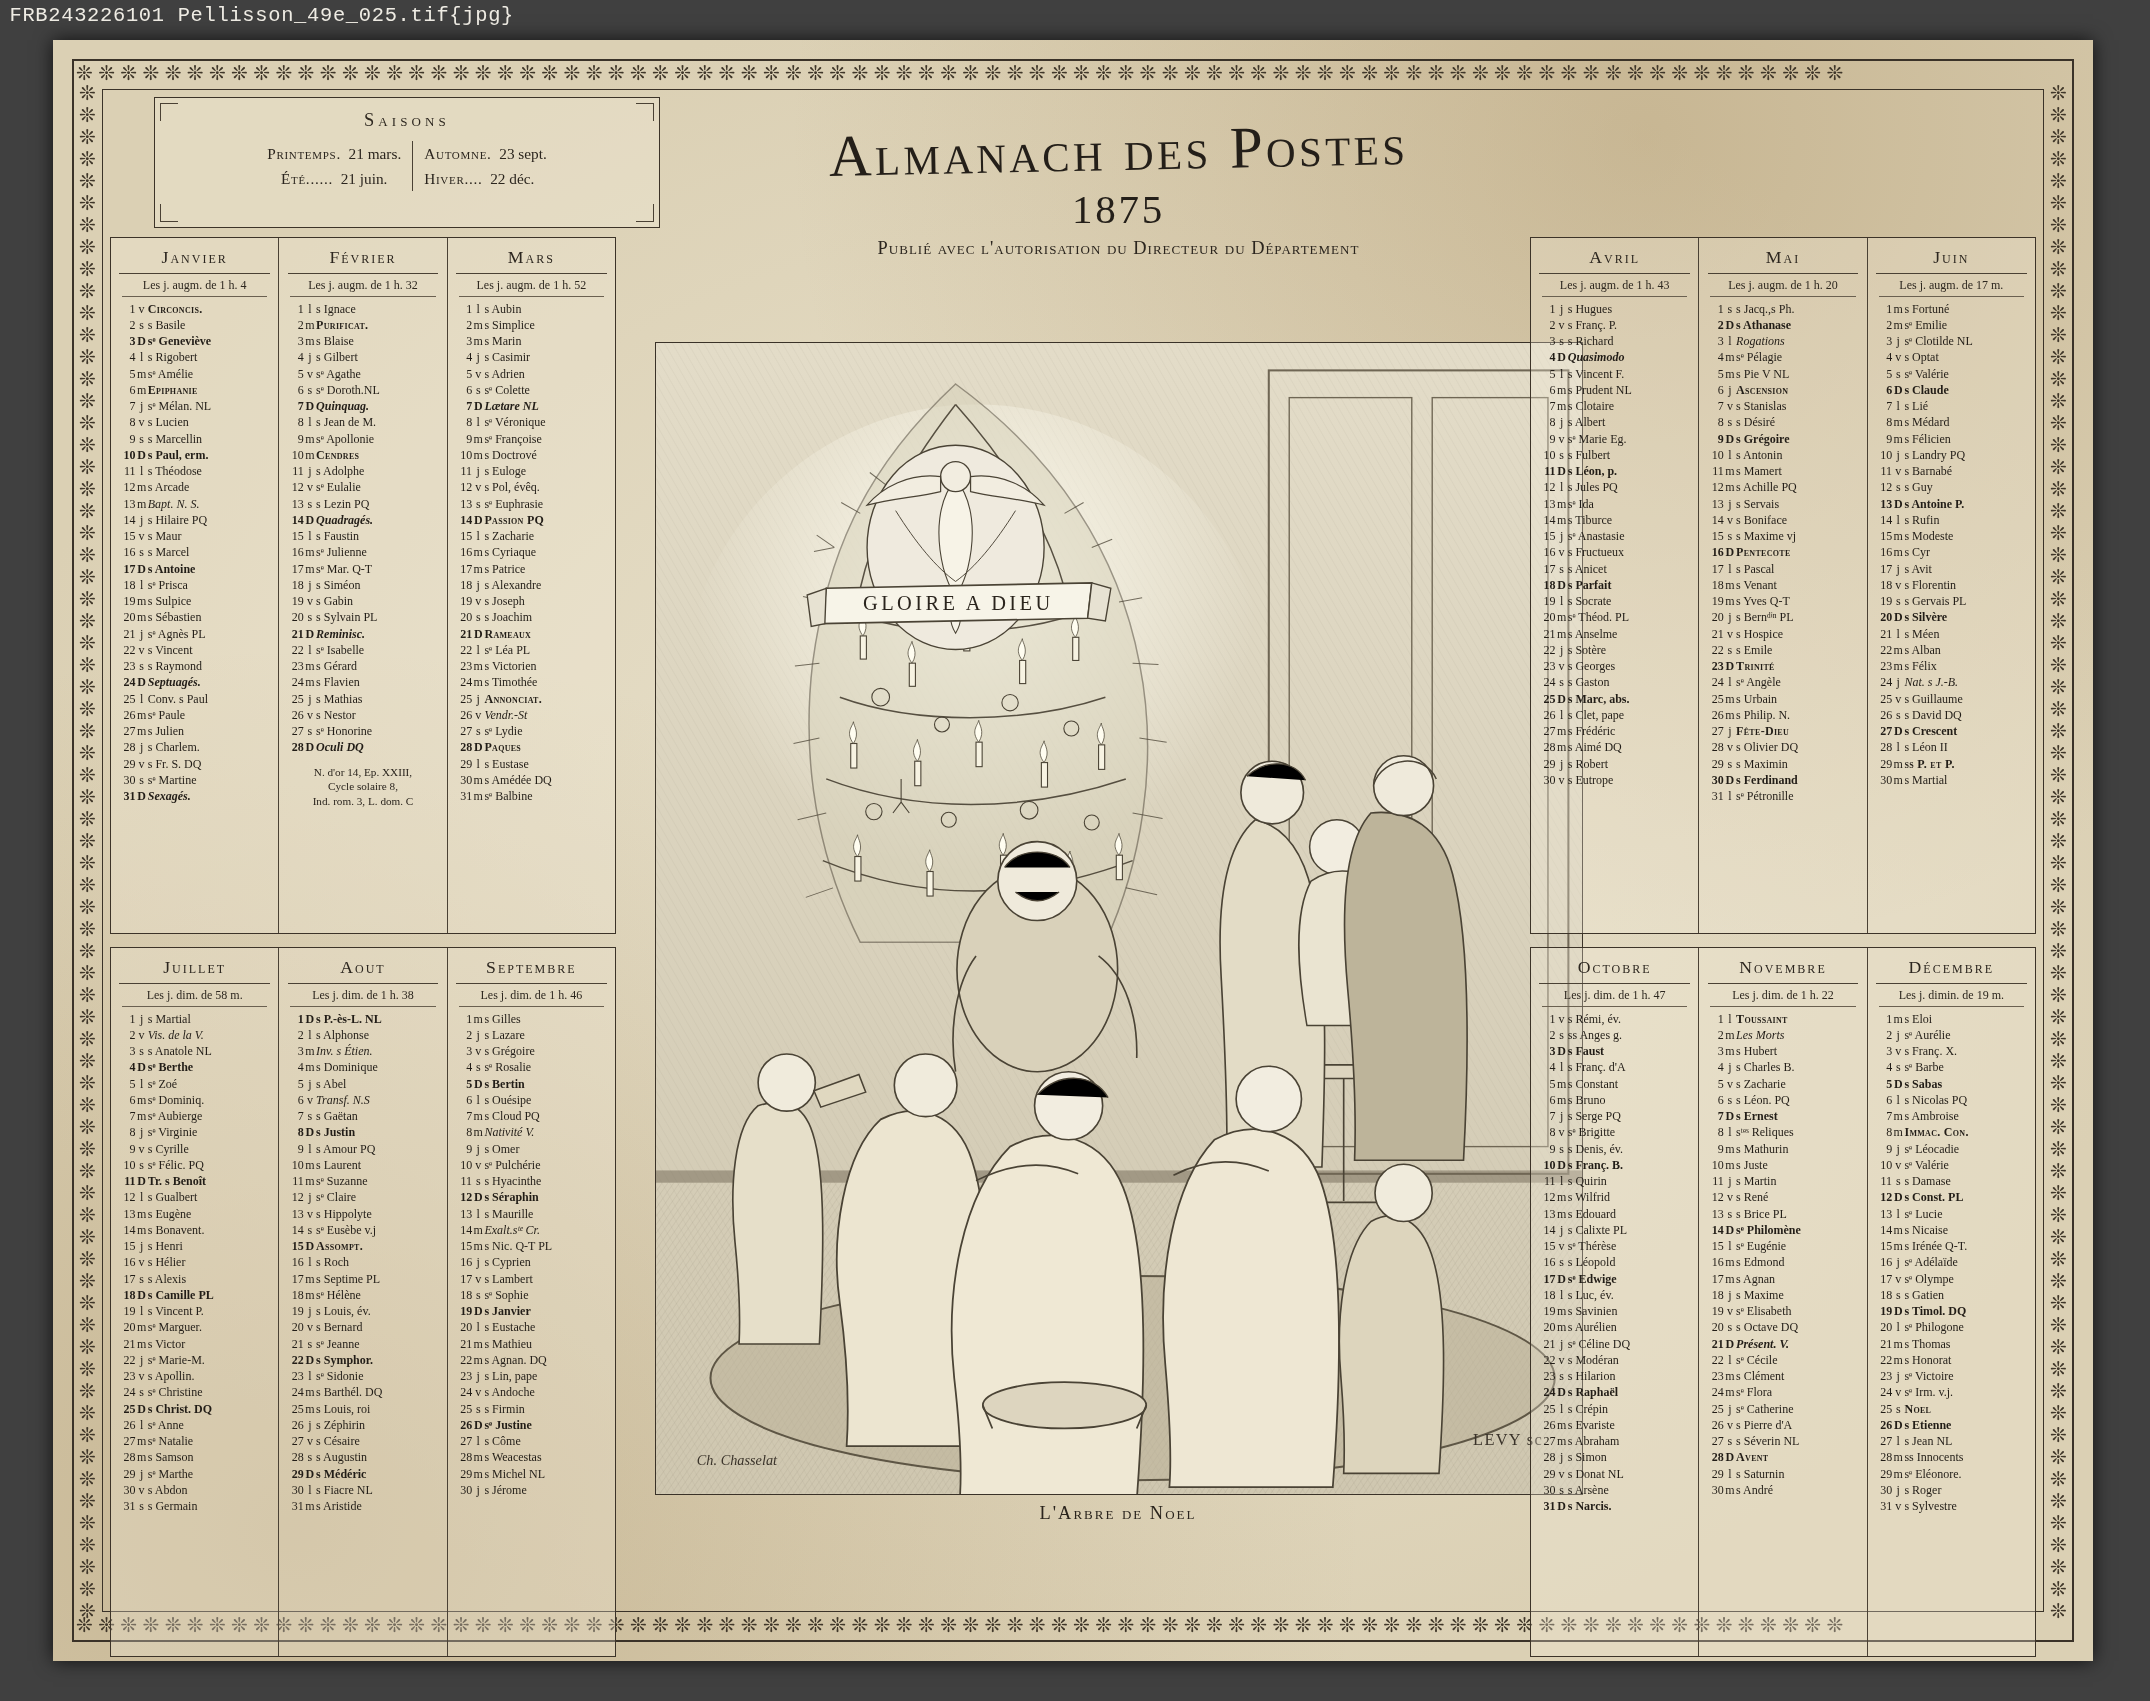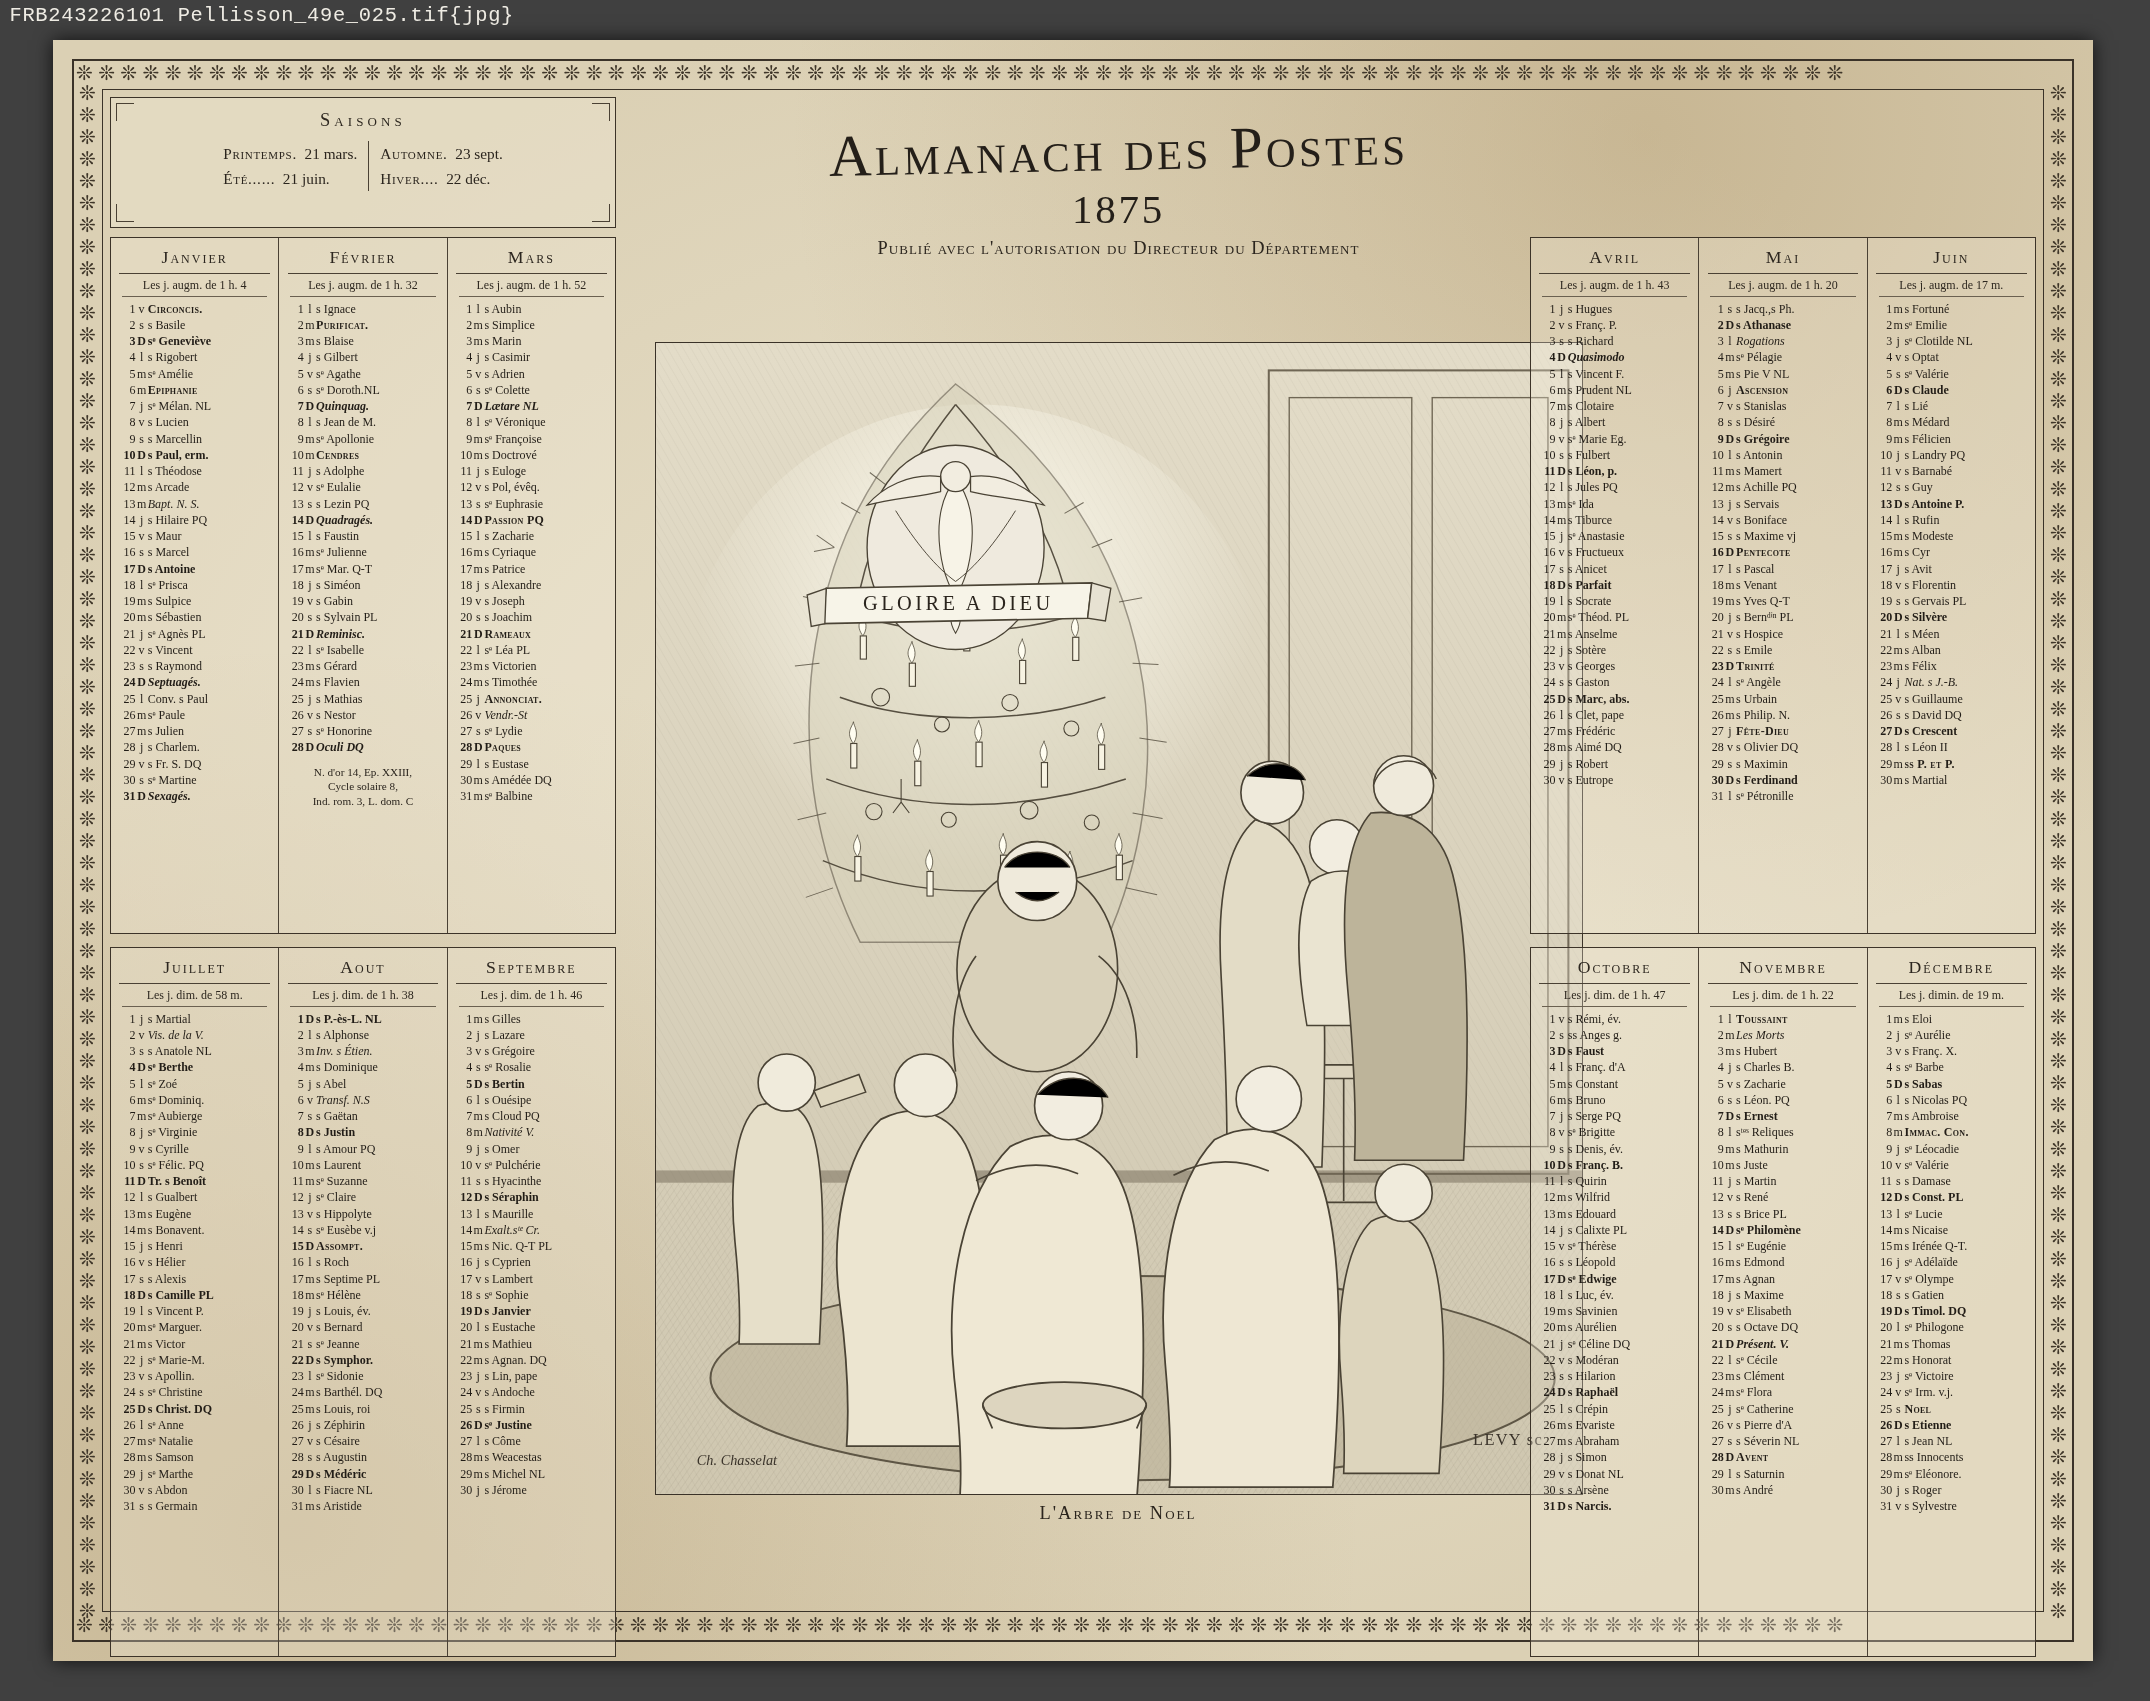--- a/index.html
+++ b/index.html
@@ -21,34 +21,34 @@
   #orn-top{left:23px;right:23px;top:23px;height:23px;}
   #orn-bot{left:23px;right:23px;bottom:23px;height:23px;}
   .ornvert{position:absolute;width:23px;top:42px;bottom:42px;overflow:hidden;color:#3f3629;font-size:20px;line-height:22px;text-align:center;font-family:"DejaVu Sans",sans-serif;}
   #orn-left{left:23px;}
   #orn-right{right:23px;}
   #innerline{position:absolute;left:49px;top:49px;right:49px;bottom:49px;border:1.4px solid #3a3228;}
 
   
   #content{position:absolute;left:57px;top:57px;right:57px;bottom:57px;}
 
-  .panel{position:absolute;border:1.4px solid #3c3328;background:rgba(244,238,219,.34);}
+  .panel{position:absolute;border:1.4px solid #3c3328;background:rgba(244,238,219,.34);margin-left:44px;}
   .panel .corner{position:absolute;width:17.7px;height:17.7px;border:1.4px solid #4a4134;}
   .panel .c-tl{left:4.8px;top:4.8px;border-right:none;border-bottom:none;}
   .panel .c-tr{right:4.8px;top:4.8px;border-left:none;border-bottom:none;}
   .panel .c-bl{left:4.8px;bottom:4.8px;border-right:none;border-top:none;}
   .panel .c-br{right:4.8px;bottom:4.8px;border-left:none;border-top:none;}
 
   .boxtitle{text-align:center;font-variant:small-caps;letter-spacing:4.1px;font-size:18.4px;color:#2e2820;margin-top:12.3px;font-family:"Liberation Serif",serif;}
   .boxline{text-align:center;font-size:15.7px;color:#2e2820;margin-top:4.8px;letter-spacing:0.1px;}
 
   
   .seasons{display:flex;justify-content:center;margin-top:9.5px;}
   .seasons .col{padding:0 11px;font-size:15.3px;color:#2b251e;line-height:1.65;}
-  .seasons .col:first-child{border-right:1.4px solid #4a4134;text-align:left;}
+  .seasons .col:first-child{border-right:1.4px solid #4a4134;text-align:center;}
   .seasons .col:last-child{text-align:left;}
   .sc-name{font-variant:small-caps;letter-spacing:0.7px;}
 
   
   #masthead{position:absolute;}
   #title{font-family:"Liberation Serif",serif;text-align:center;font-size:59px;letter-spacing:3.4px;color:#241f19;font-variant:small-caps;transform:rotate(-1.2deg);}
   #year{text-align:center;font-size:41px;color:#241f19;letter-spacing:2.7px;margin-top:0;}
   #subtitle{text-align:center;font-size:18.4px;color:#2b251e;margin-top:5.4px;font-variant:small-caps;letter-spacing:1px;}
 
   

